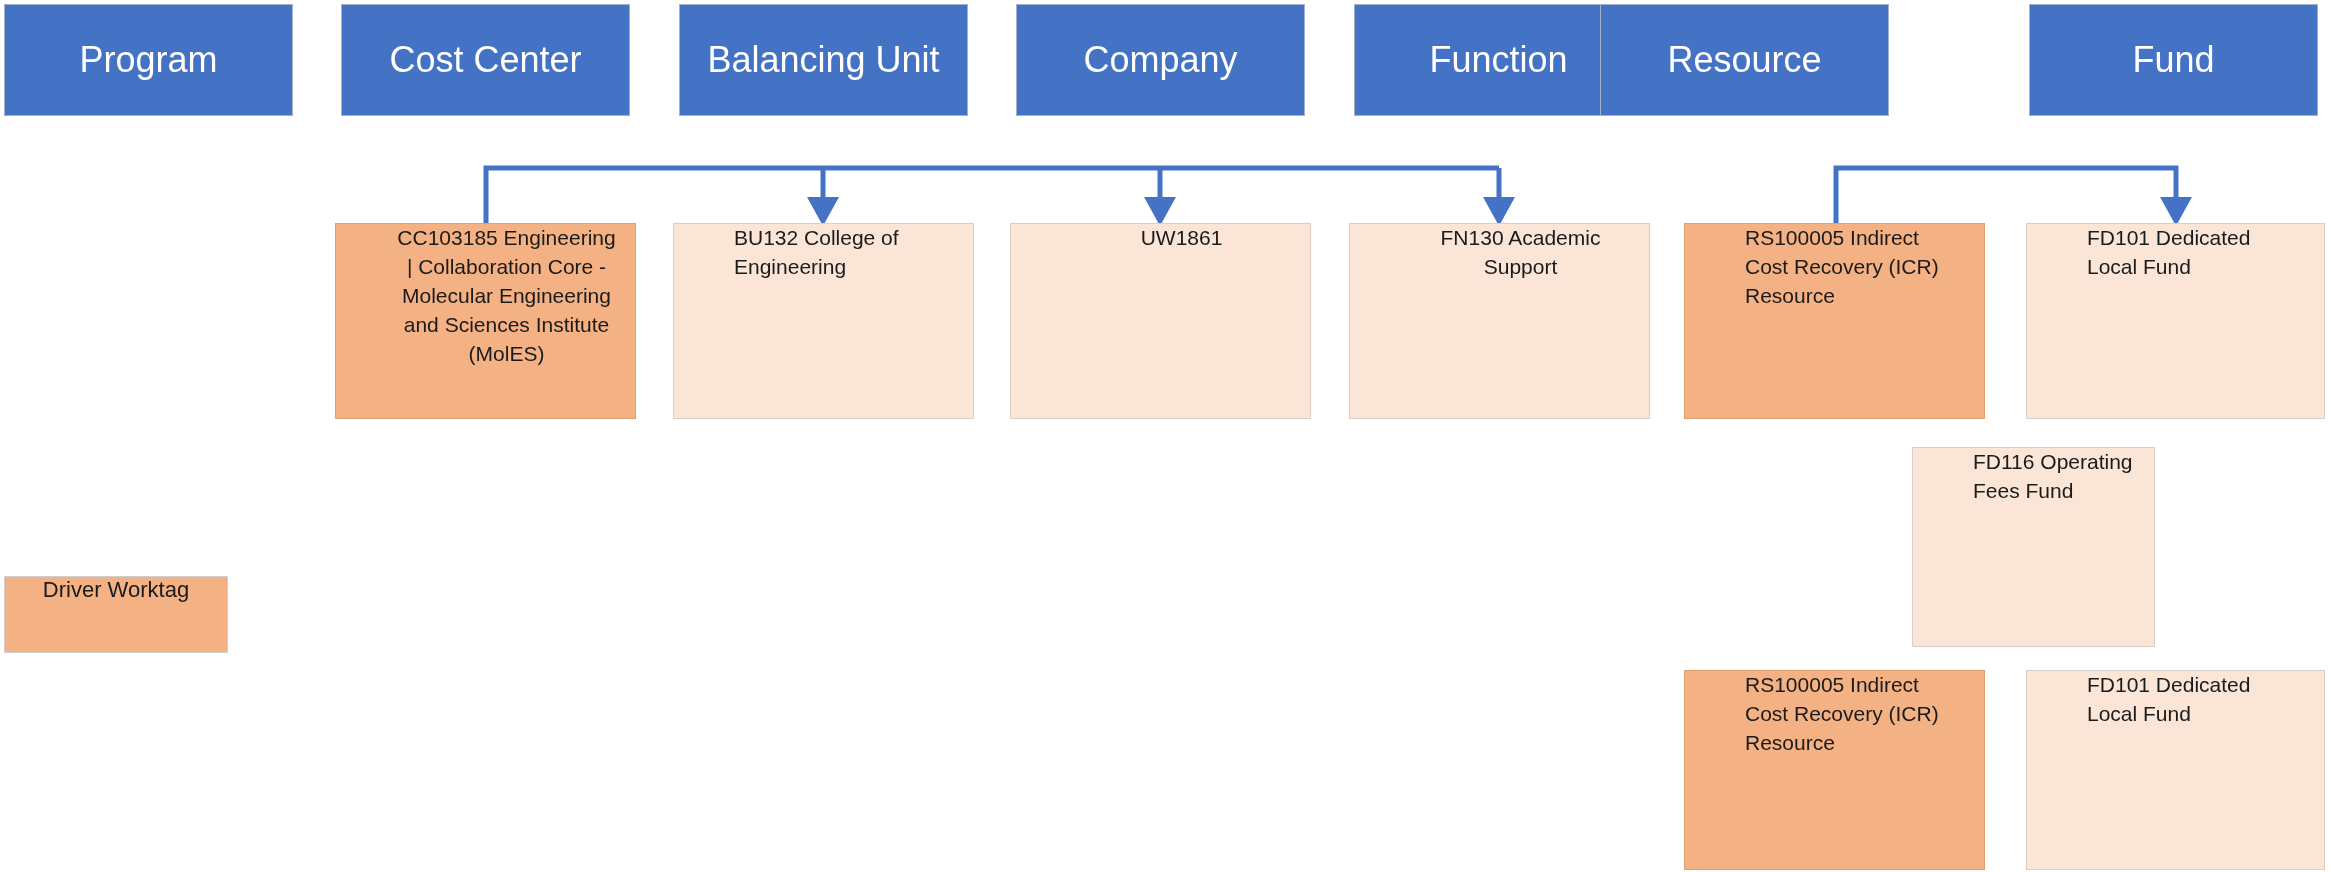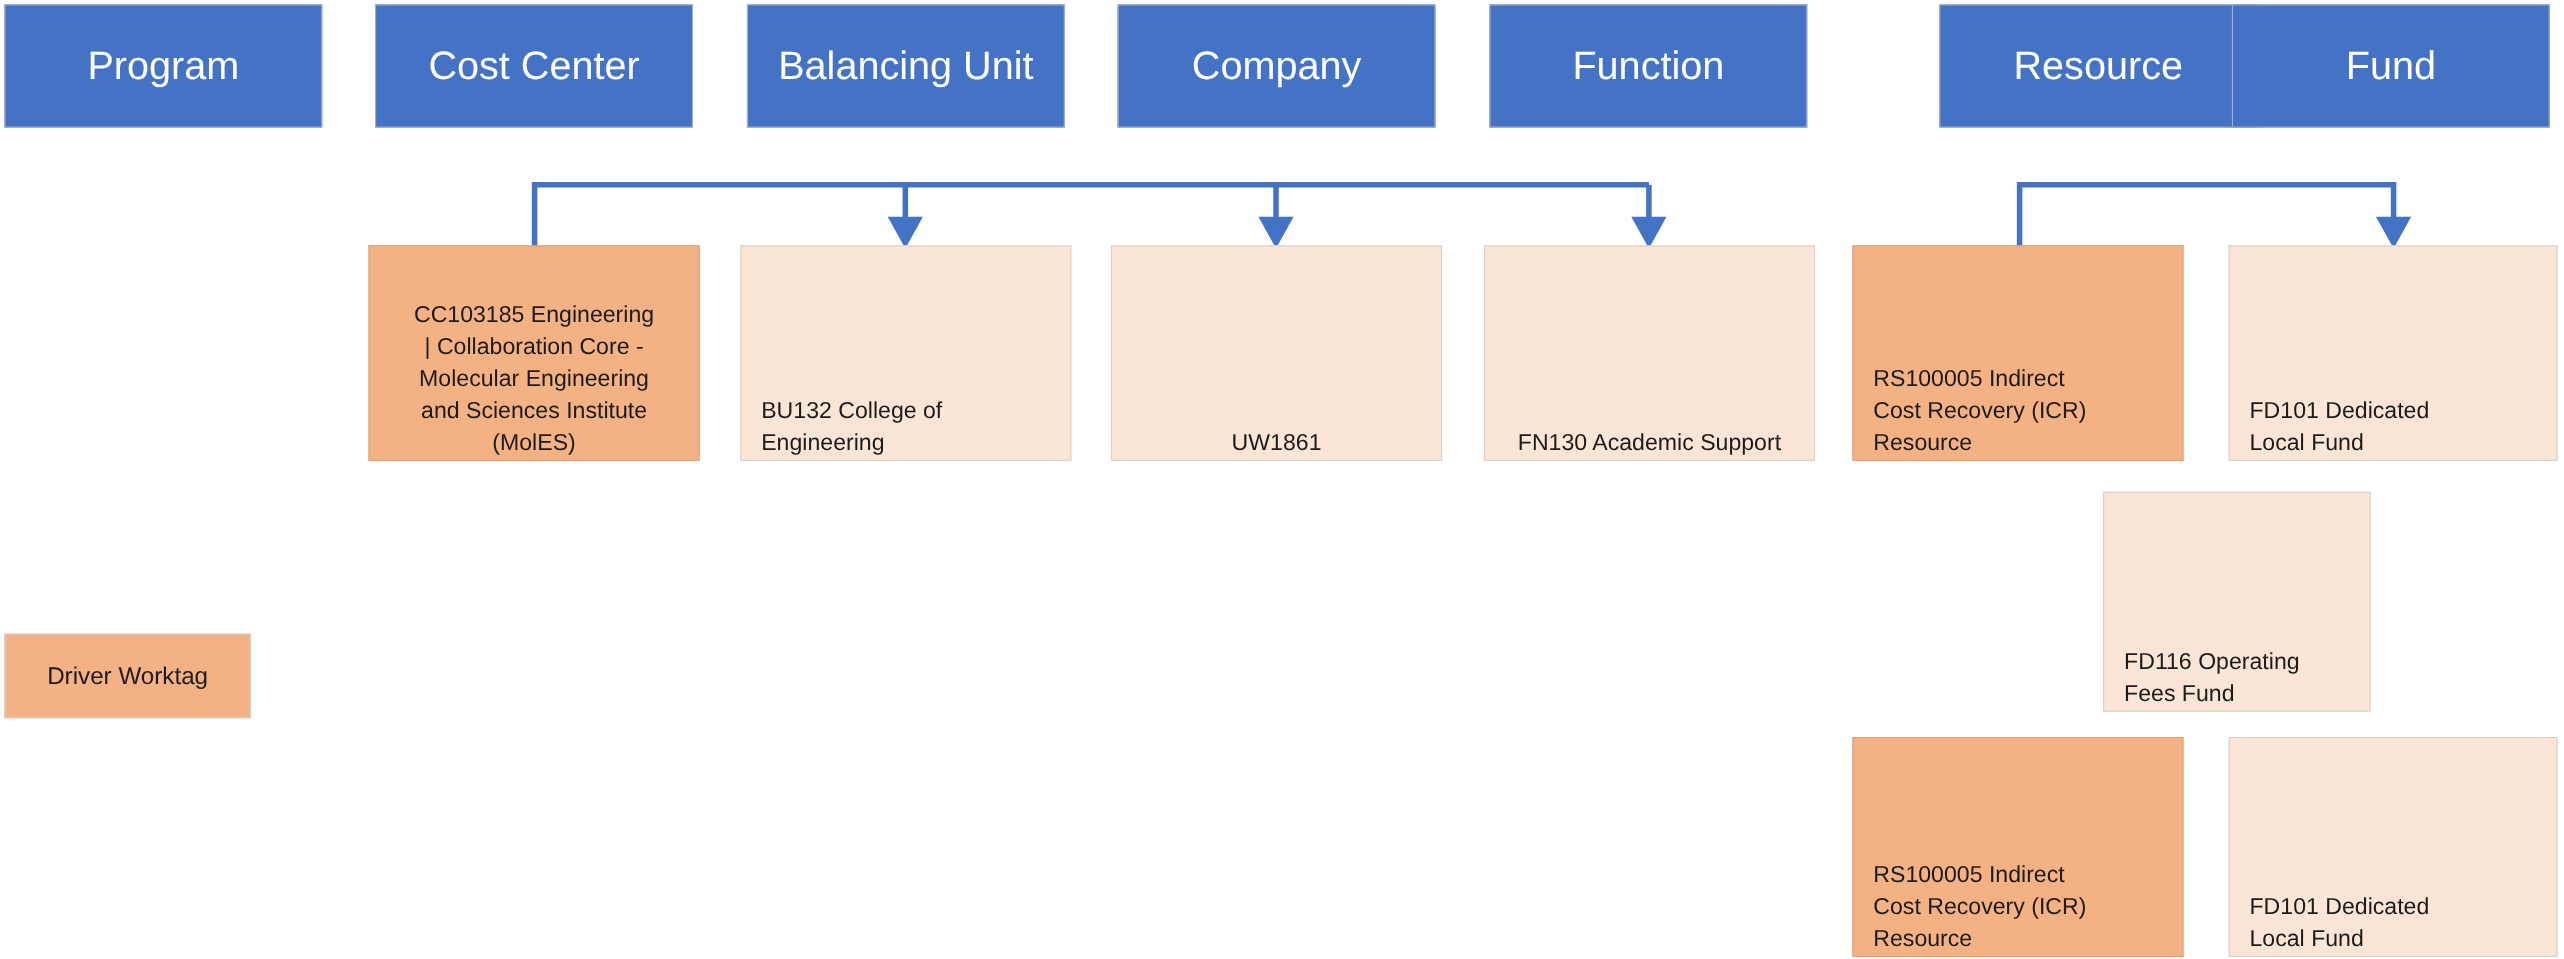--- a/index.html
+++ b/index.html
@@ -13,55 +13,55 @@
   #canvas{position:relative; width:2331px; height:872px; overflow:hidden; background:#fff;}
 
   .hdr{
     position:absolute; top:4px; width:289px; height:112px;
     background:var(--header-blue); color:var(--header-text);
     display:flex; align-items:center; justify-content:center;
     font-size:36px; border:1px solid #a3b1c9;
   }
   .wt{
     position:absolute; width:301px; height:196px;
-    display:flex; align-items:flex-end; font-size:21px; line-height:1.38;
+    display:flex; align-items:flex-start; font-size:21px; line-height:1.38;padding-left:42px;
   }
   .wt.driver{background:var(--driver-fill); border:1px solid #dca072;}
   .wt.related{background:var(--related-fill); border:1px solid #d9cfc6;}
   .wt .txt{padding:0 18px; width:273px; text-align:left;}
   .wt.centered{justify-content:center;}
   .wt.centered .txt{width:100%; padding:0 14px; text-align:center;}
   .wt .txt.narrow{width:253px;}
 
   .row2{top:447px; height:200px;}
   .row3{top:670px; height:200px;}
 
   .legend-box{
     position:absolute; left:4px; width:224px;
-    display:flex; align-items:center; justify-content:center;
+    display:flex; align-items:flex-start; justify-content:center;
     font-size:22px;
   }
   #legend-driver{top:576px; height:77px; background:var(--driver-fill); border:1px solid #cfcfcf;}
   #legend-related{top:667px; height:73px; background:var(--related-fill); border:1px solid #cfcfcf;}
 
   #connectors{position:absolute; left:0; top:0; width:2331px; height:872px; pointer-events:none;}
   #connectors .ln{stroke:var(--connector); stroke-width:5; fill:none;}
   #connectors .ah{fill:var(--connector); stroke:none;}
 </style>
 </head>
 <body>
 
 <div id="canvas">
 
   <div class="hdr" style="left:4px">Program</div>
   <div class="hdr" style="left:341px">Cost Center</div>
   <div class="hdr" style="left:679px">Balancing Unit</div>
   <div class="hdr" style="left:1016px">Company</div>
   <div class="hdr" style="left:1354px">Function</div>
-  <div class="hdr" style="left:1763px">Resource</div>
+  <div class="hdr" style="left:1600px">Resource</div>
   <div class="hdr" style="left:2029px">Fund</div>
 
   <svg id="connectors" viewBox="0 0 2331 872" xmlns="http://www.w3.org/2000/svg">
 
     <path class="ln" d="M486,224 V168 H1499"></path>
     <path class="ln" d="M823,168 V200"></path>
     <path class="ln" d="M1160,168 V200"></path>
     <path class="ln" d="M1499,168 V200"></path>
     <polygon class="ah" points="807,197 839,197 823,226"></polygon>
     <polygon class="ah" points="1144,197 1176,197 1160,226"></polygon>

